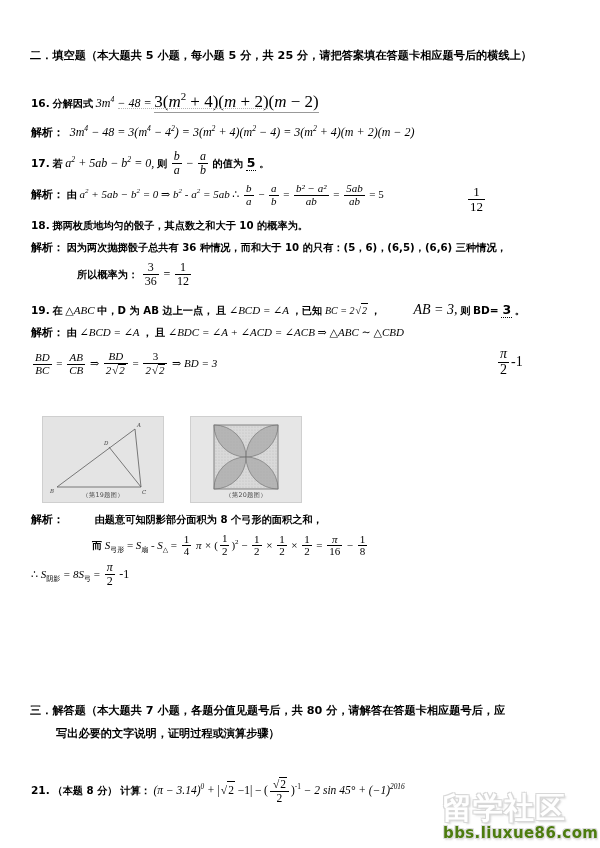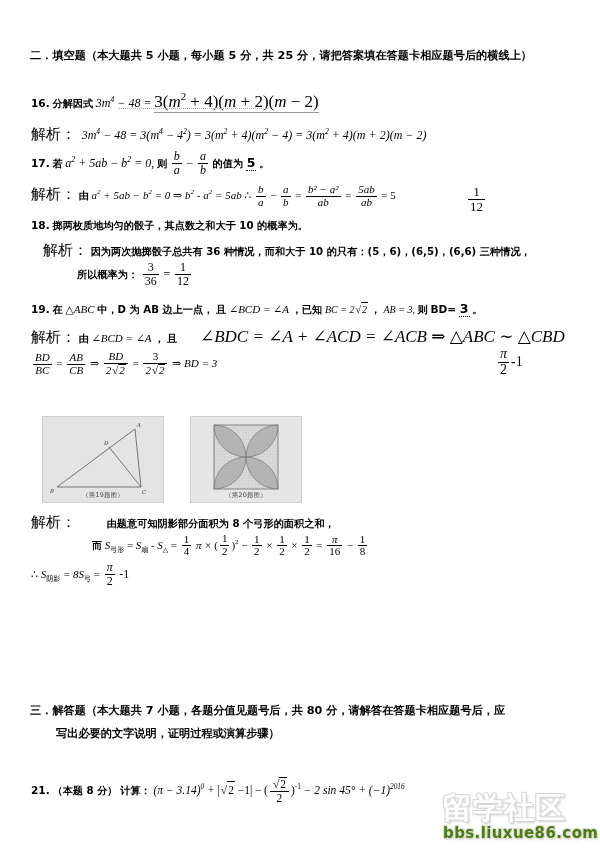--- a/index.html
+++ b/index.html
@@ -41,22 +41,22 @@
     white-space: nowrap;
     line-height: 1.4;
   }
   .qnum {
     font-family: "DejaVu Sans","Liberation Sans",sans-serif;
     font-weight: 700;
     font-size: 10.6px;
   }
   .sol-label {
     font-family: "DejaVu Sans","Liberation Sans",sans-serif;
-    font-weight: 400;
-    font-size: 15px;
+    font-weight: 700;
+    font-size: 11px;
   }
 
   
   sup { font-size: 0.64em; vertical-align: super; line-height: 0; }
   sub { font-size: 0.64em; vertical-align: sub; line-height: 0; }
 
   
   .frac {
     display: inline-block;
     vertical-align: middle;
@@ -223,21 +223,21 @@
       <span class="n">1</span>
       <span class="d">12</span>
     </span>
   </div>
 
   <div class="qline" style="left:31px; top:218px;">
     <span class="qnum">18.</span>
     <span class="cn" style="font-size:10.2px;">掷两枚质地均匀的骰子，其点数之和大于 10 的概率为。</span>
   </div>
 
-  <div class="qline" style="left:43px; top:240px;">
+  <div class="qline" style="left:31px; top:240px;">
     <span class="sol-label">解析：</span>
     <span class="cn" style="font-size:10.2px;">因为两次抛掷骰子总共有 36 种情况，而和大于 10 的只有：(5，6)，(6,5)，(6,6) 三种情况，</span>
   </div>
 
   <div class="qline" style="left:77px; top:262px;">
     <span class="cn" style="font-size:10.2px;">所以概率为：</span>
     <span class="frac" style="font-size:12px;">
       <span class="n">3</span>
       <span class="d">36</span>
     </span>
@@ -251,34 +251,34 @@
   <div class="qline" style="left:31px; top:300px;">
     <span class="qnum">19.</span>
     <span class="cn" style="font-size:10.2px;">在</span>
     <span class="mi" style="font-size:11px;">△ABC</span>
     <span class="cn" style="font-size:10.2px;">中，D 为 AB 边上一点，</span>
     <span class="cn" style="font-size:10.2px;">且</span>
     <span class="mi" style="font-size:11px;">∠BCD = ∠A</span>
     <span class="cn" style="font-size:10.2px;">，已知</span>
     <span class="mi" style="font-size:10px;"><i>BC</i> = 2<span class="rad">√<span class="bar">2</span></span></span>
     <span class="cn" style="font-size:10.2px;">，</span>
-    <span class="mi" style="font-size:10px;">AB = 3,</span>
+    <span class="mi" style="font-size:14px;margin-left:30px;">AB = 3,</span>
     <span class="cn" style="font-size:10.2px;">则</span>
     <span class="qnum">BD=</span>
     <span class="ansblank">3</span>
     <span class="cn" style="font-size:10.2px;">。</span>
   </div>
 
   <div class="qline" style="left:31px; top:325px;">
     <span class="sol-label">解析：</span>
     <span class="cn" style="font-size:10.2px;">由</span>
     <span class="mi" style="font-size:11px;">∠BCD = ∠A</span>
     <span class="cn" style="font-size:10.2px;">，</span>
     <span class="cn" style="font-size:10.2px;">且</span>
-    <span class="mi" style="font-size:17px;margin-left:20px;">∠BDC = ∠A + ∠ACD = ∠ACB ⇒ △ABC ∼ △CBD</span>
+    <span class="mi" style="font-size:11px;">∠BDC = ∠A + ∠ACD = ∠ACB ⇒ △ABC ∼ △CBD</span>
   </div>
 
   <div class="qline" style="left:31px; top:352px;">
     <span class="frac mi" style="font-size:11px;">
       <span class="n">BD</span>
       <span class="d">BC</span>
     </span>
     <span style="font-size:11px;">=</span>
     <span class="frac mi" style="font-size:11px;">
       <span class="n">AB</span>

